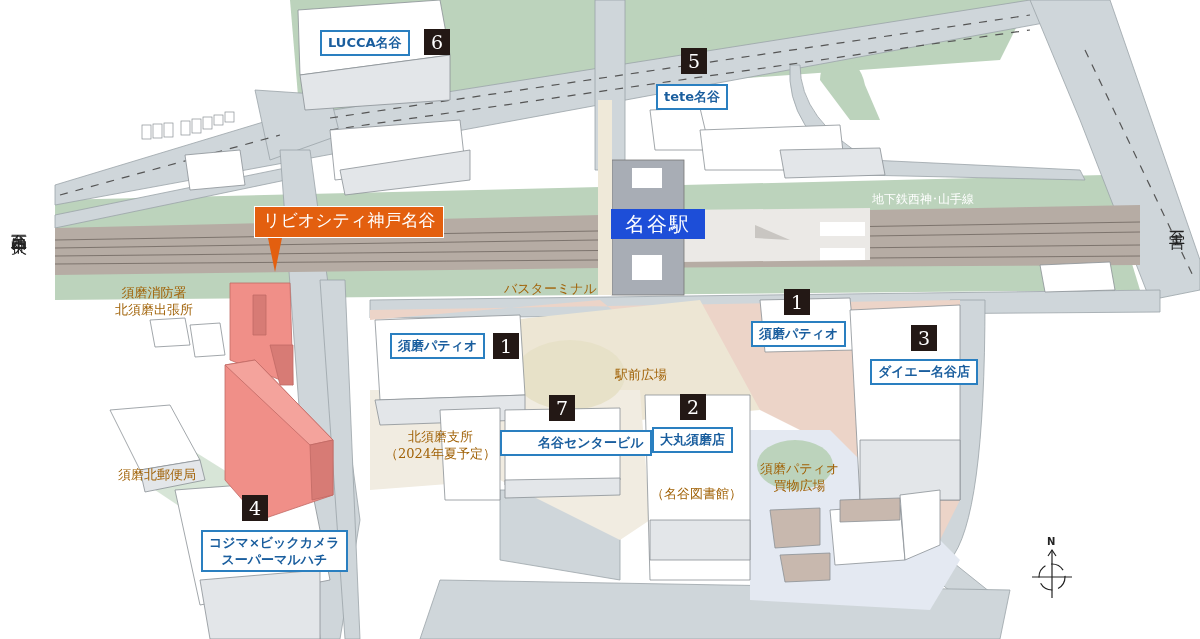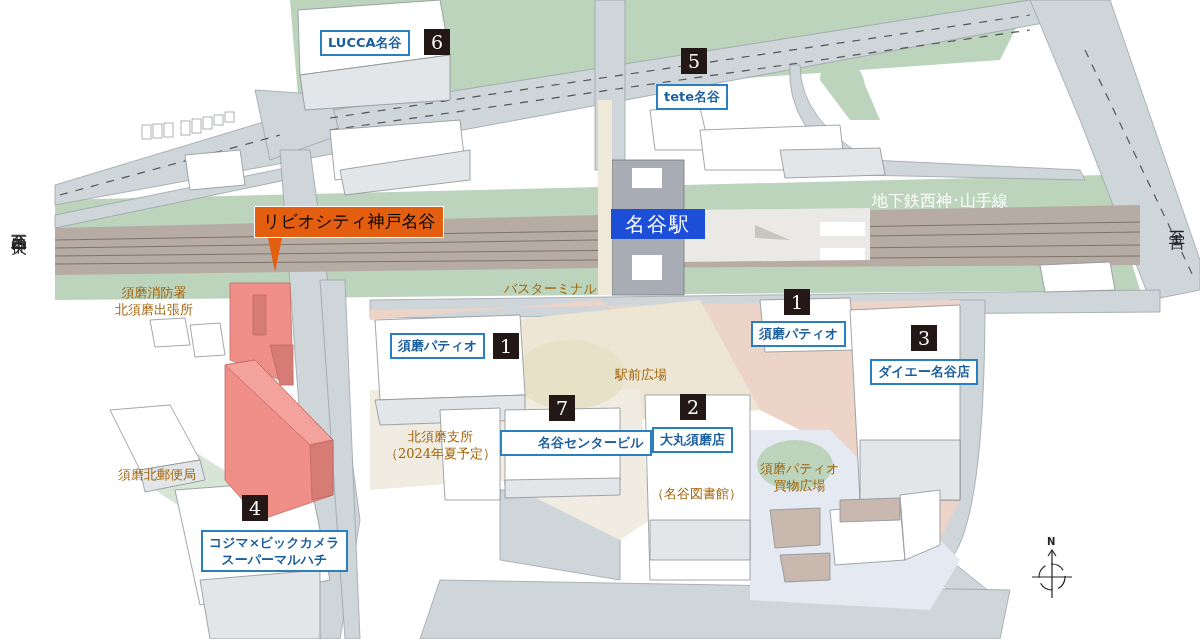--- a/index.html
+++ b/index.html
@@ -12,26 +12,26 @@
                 font-size:13px; line-height:18px; padding:2px 6px; white-space:nowrap; text-align:center; }
   .num-badge { position:absolute; background:#231815; color:#ffffff; width:26px; height:26px;
                font-family:"DejaVu Serif", "Liberation Serif", serif; font-size:19px; line-height:26px;
                text-align:center; }
   .map-text { position:absolute; color:#a16207; font-family:"DejaVu Serif", "Liberation Serif", serif;
               font-size:13px; line-height:17px; white-space:nowrap; text-align:center; }
   .vert-text { position:absolute; color:#222; font-family:"DejaVu Serif", "Liberation Serif", serif;
                font-size:16px; writing-mode:vertical-rl; letter-spacing:1px; }
   .station-label { position:absolute; background:#1d4ed8; color:#fff; font-size:20px; line-height:30px;
                    padding:0 14px; font-family:"DejaVu Serif", "Liberation Serif", serif; letter-spacing:2px; }
-  .property-callout { position:absolute; background:#e35f0f; color:#000000; font-size:17px; line-height:30px;
-                      padding:0 8px; font-family:Liberation Serif, serif; white-space:nowrap;
+  .property-callout { position:absolute; background:#e35f0f; color:#ffffff; font-size:17px; line-height:30px;
+                      padding:0 8px; font-family:Liberation Mono, monospace; white-space:nowrap;
                       border:1px solid #fff; }
   .property-pointer { position:absolute; width:0; height:0; border-left:7px solid transparent;
                       border-right:7px solid transparent; border-top:34px solid #e35f0f; }
-  .line-label { position:absolute; color:#fff; font-size:16px; font-family:Liberation Serif, serif; white-space:nowrap; }
+  .line-label { position:absolute; color:#fff; font-size:12px; font-family:Liberation Serif, serif; white-space:nowrap; }
 </style>
 </head>
 <body>
 
 <svg id="map" viewBox="0 0 1200 639" xmlns="http://www.w3.org/2000/svg">
 
   <g>
     <polygon points="55,200 1105,175 1140,290 55,300" fill="#bcd3bc"></polygon>
     <polygon points="290,0 830,0 800,70 620,90 300,120" fill="#bcd3bc"></polygon>
     <polygon points="700,0 1030,0 1000,60 720,80" fill="#bcd3bc"></polygon>

